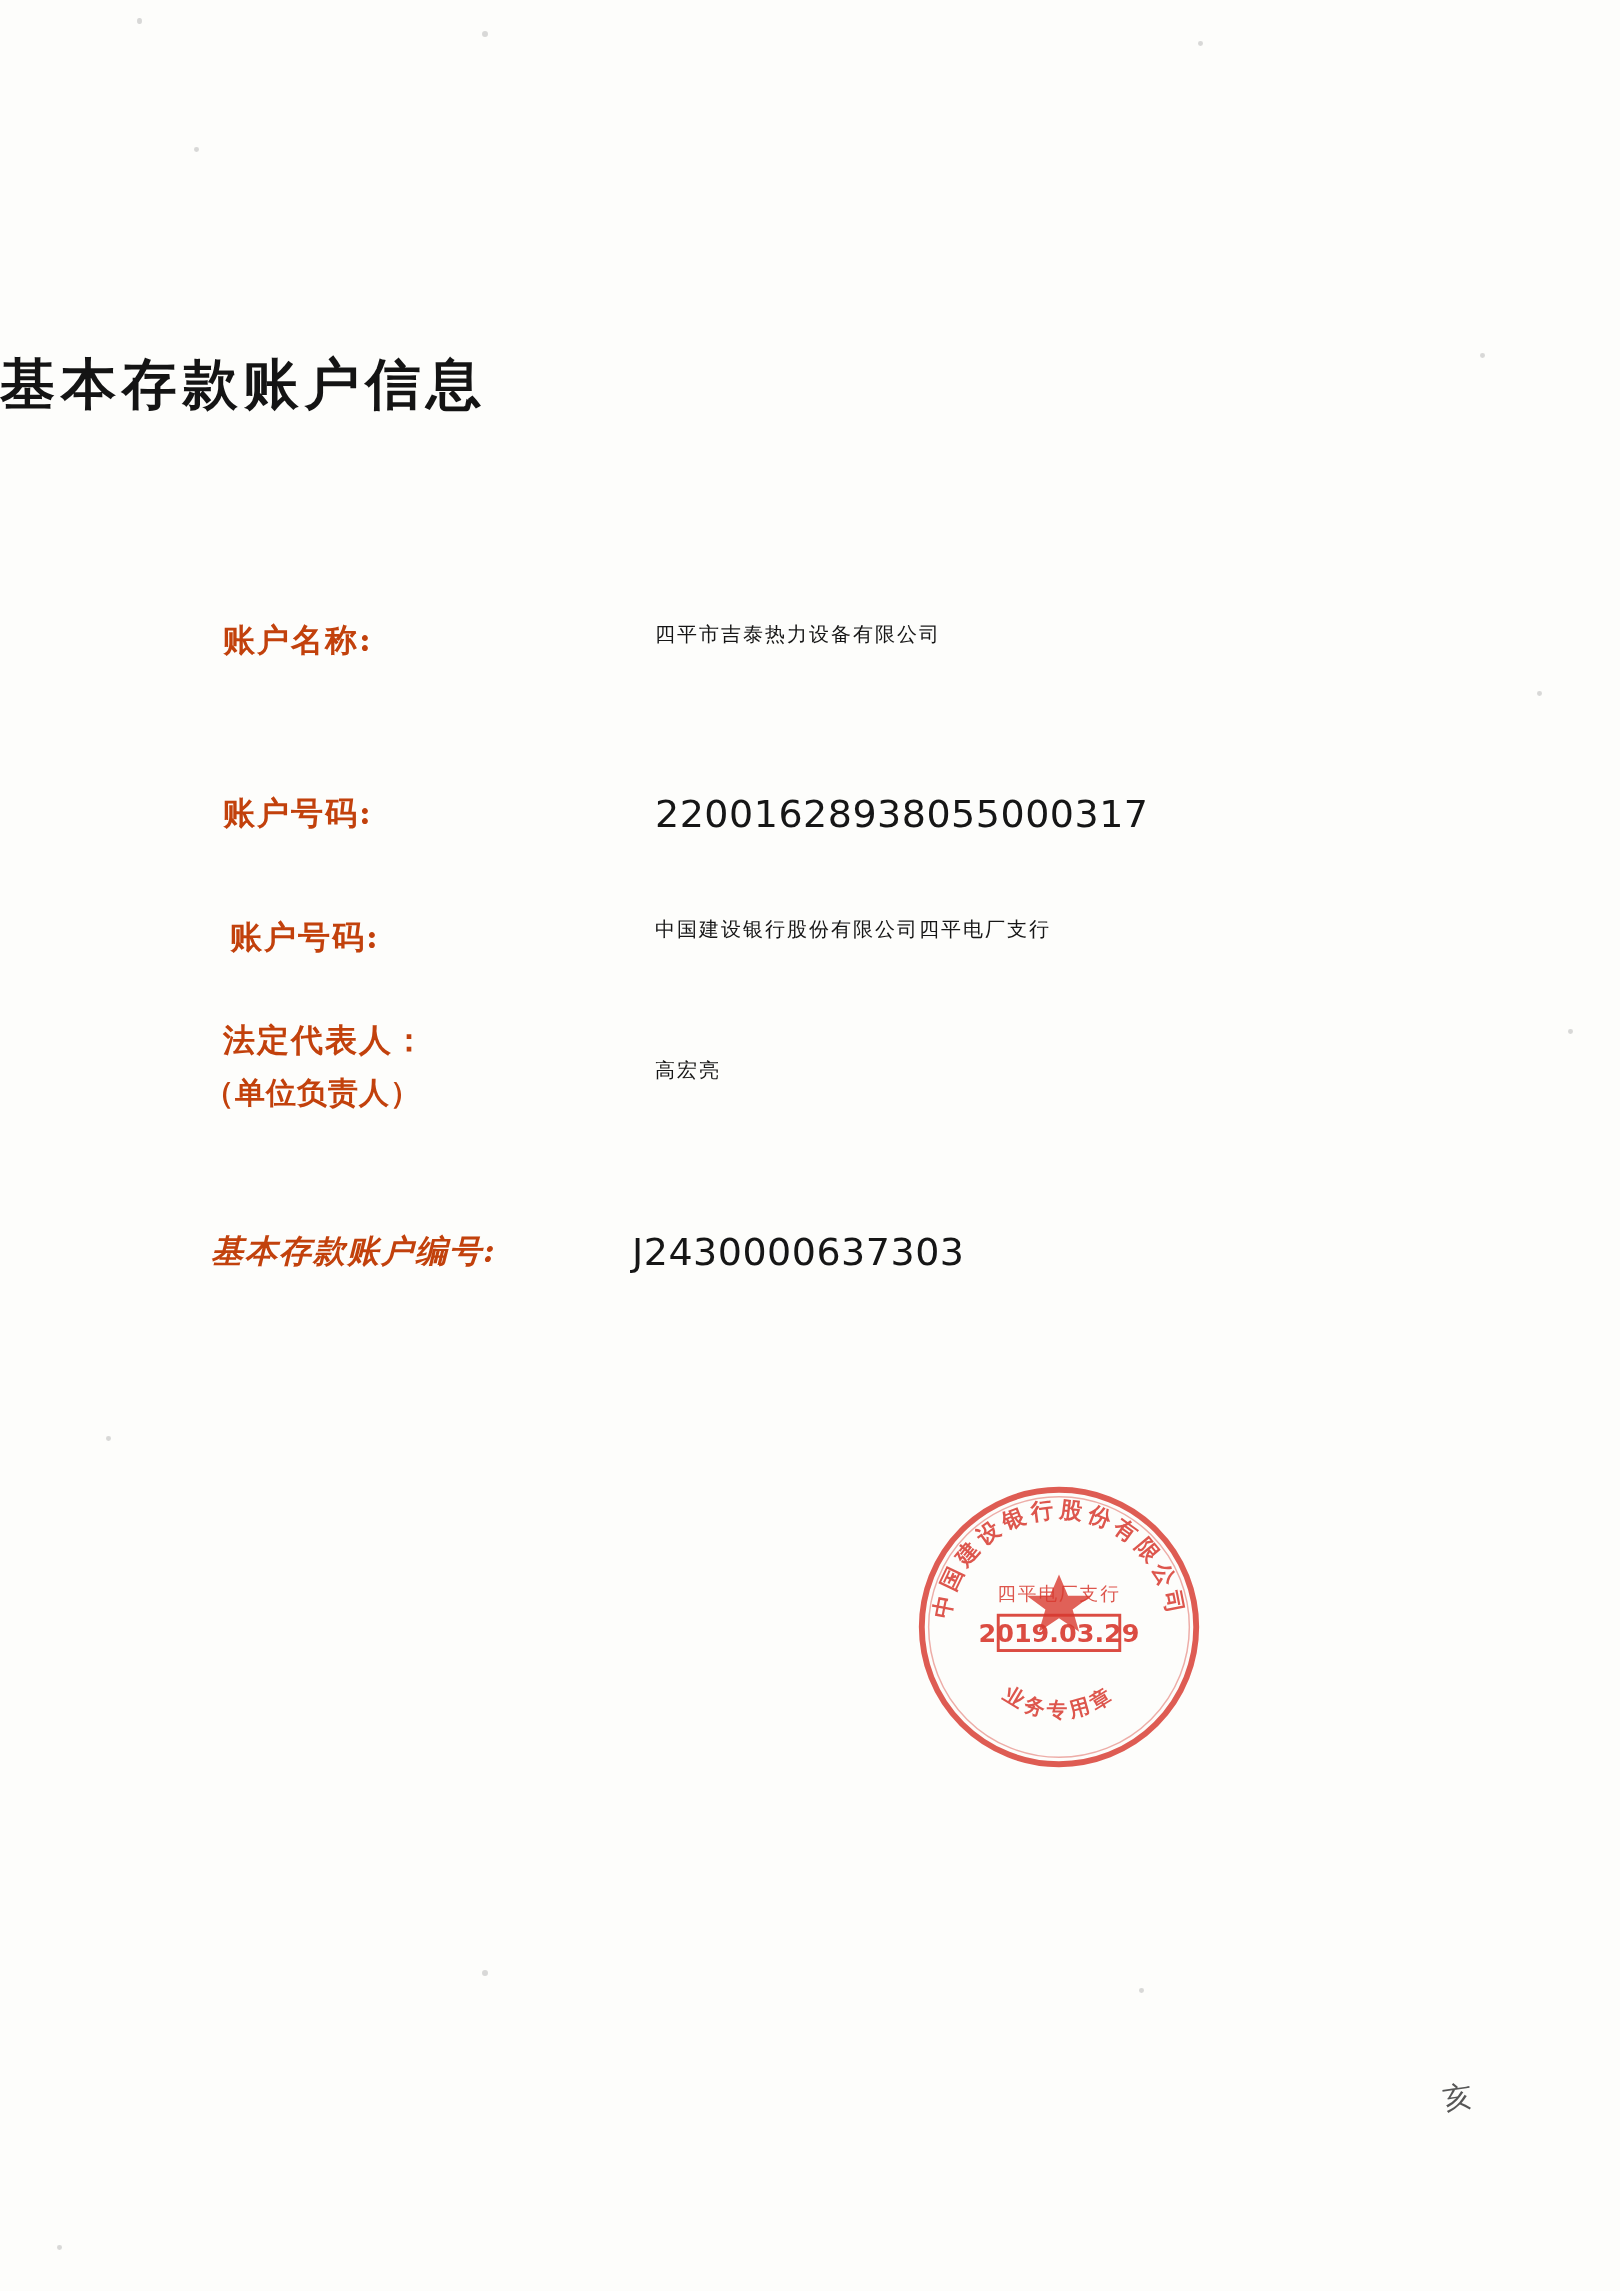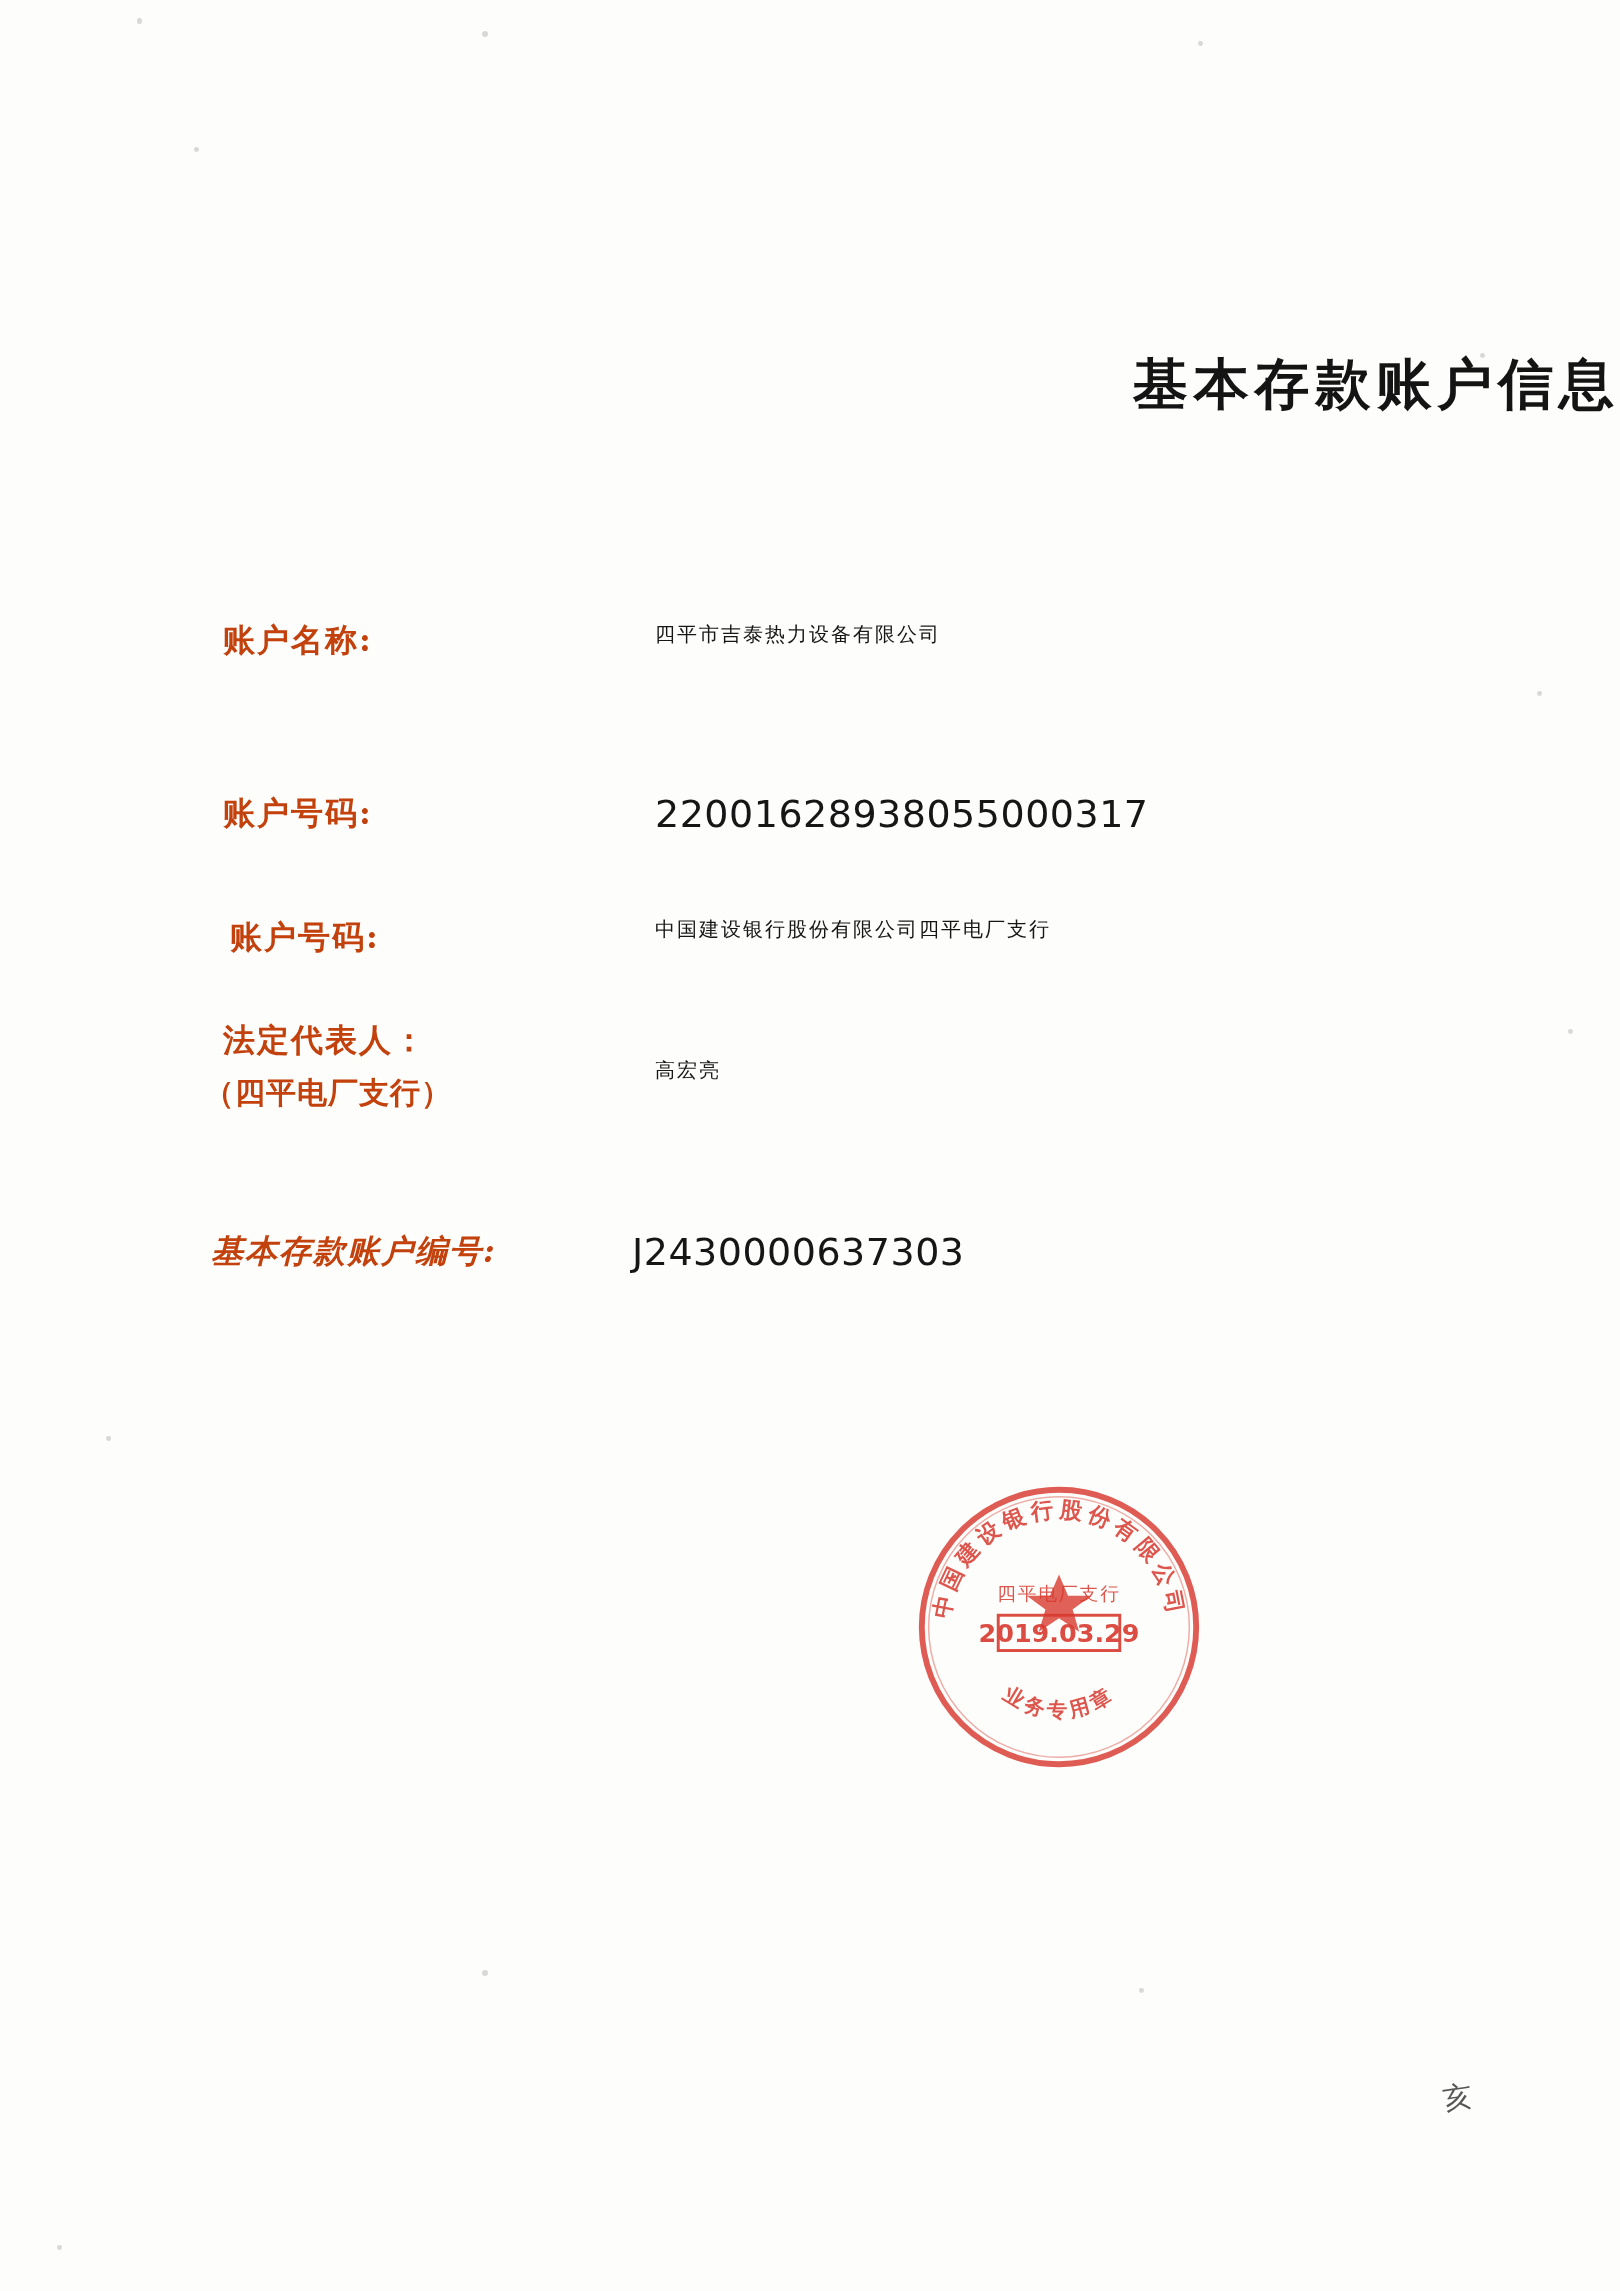--- a/index.html
+++ b/index.html
@@ -28,21 +28,21 @@
     background: #b9b9b9;
     border-radius: 50%;
     opacity: .55;
   }
 
   .doc-title {
     position: absolute;
     top: 348px;
     left: 0;
     width: 100%;
-    text-align: right;
+    text-align: left;
     font-family: "DejaVu Serif", "Liberation Serif", serif;
     font-size: 55px;
     font-weight: 700;
     letter-spacing: 5.9px;
     color: #141414;
   }
 
   .field {
     position: absolute;
     left: 0;
@@ -168,21 +168,21 @@
     <div class="field-value num">22001628938055000317</div>
   </div>
 
   <div class="field" id="row-bank">
     <div class="field-label">账户号码:</div>
     <div class="field-value cjk">中国建设银行股份有限公司四平电厂支行</div>
   </div>
 
   <div class="field" id="row-legal">
     <div class="field-label">法定代表人：</div>
-    <div class="field-label sub">（四平电厂支行）</div>
+    <div class="field-label sub">（单位负责人）</div>
     <div class="field-value cjk">高宏亮</div>
   </div>
 
   <div class="field" id="row-basic-no">
     <div class="field-label">基本存款账户编号:</div>
     <div class="field-value num">J2430000637303</div>
   </div>
 
   <div class="seal">
     <svg width="294" height="294" viewBox="0 0 300 300" xmlns="http://www.w3.org/2000/svg">

